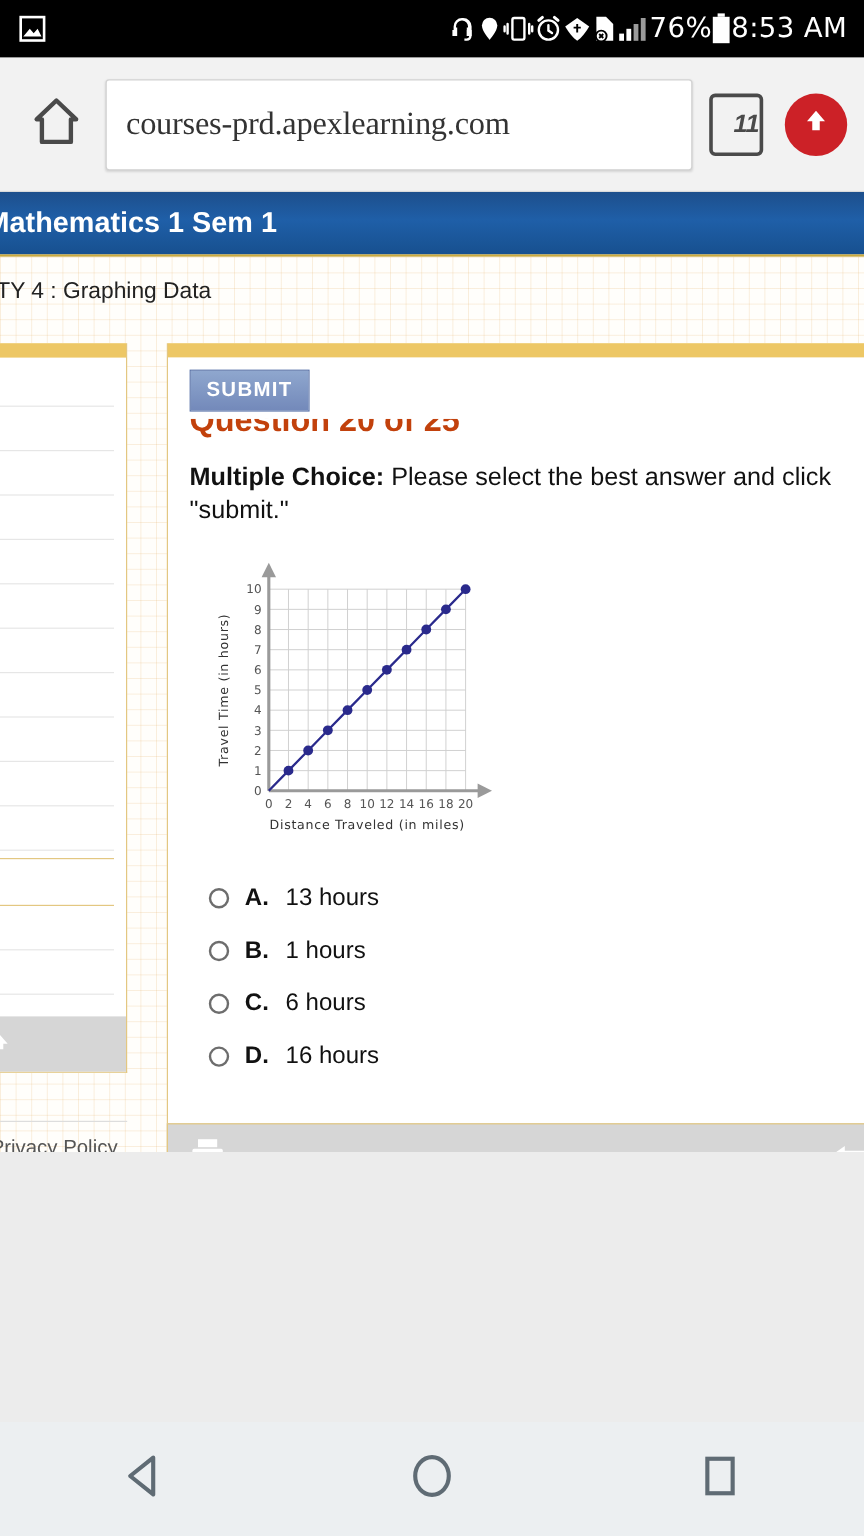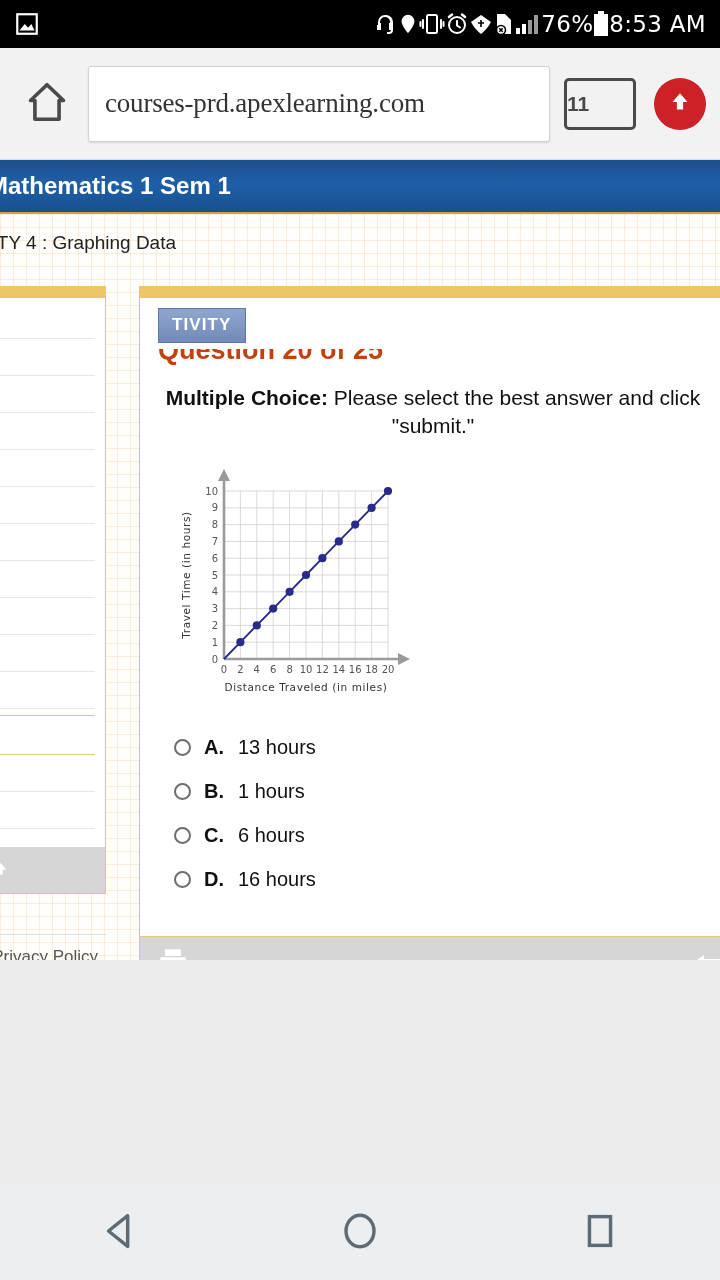--- a/index.html
+++ b/index.html
@@ -43,24 +43,24 @@
     overflow: hidden;
     box-shadow: 0 1px 2px rgba(0,0,0,.12);
   }
   #url-text {
     font-family: Liberation Serif, serif;
     font-size: 27px; color: #333;
     white-space: nowrap; overflow: hidden;
     letter-spacing: -0.2px;
   }
   #tab-count-button {
-    width: 72px; height: 52px; margin-left: 6px;
+    width: 45px; height: 52px; margin-left: 6px;
     border: 3px solid #4a4a4a; border-radius: 5px;
-    display: flex; align-items: center; justify-content: flex-start;
-    color: #4a4a4a; font-size: 21px; font-weight: bold;
+    display: flex; align-items: center; justify-content: flex-end;
+    color: #4a4a4a; font-size: 21px; font-weight: bold; font-style: italic;
   }
   #upload-button {
     width: 52px; height: 52px; margin-left: 18px;
     border-radius: 50%; background: #cc2127;
     display: flex; align-items: center; justify-content: center;
   }
 
   
   #course-header {
     width: 720px; height: 54px;
@@ -134,21 +134,21 @@
     border: 1px solid #5d76ab;
     color: #fff; font-size: 17px; font-weight: bold;
     letter-spacing: 1.1px;
     padding: 6px 13px 7px 13px;
   }
   #question-scroll { position: relative; padding: 0 30px 0 18px; overflow: hidden; height: 624px; }
   #question-title {
     font-size: 27px; font-weight: bold; color: #c2410c;
     margin-top: -14px; white-space: nowrap;
   }
-  .q-text { font-size: 21px; color: #111; line-height: 1.35; margin-top: 18px; text-align: center; }
+  .q-text { font-size: 21px; color: #111; line-height: 1.35; margin-top: 18px; }
   .q-text b { font-weight: bold; }
 
   
   #chart-wrap { margin: 22px 0 0 18px; }
   .answer-list { margin-top: 14px; }
   .answer-row { display: flex; align-items: center; height: 44px; }
   .radio {
     width: 17px; height: 17px; border: 2px solid #6d6d6d;
     border-radius: 50%; background: #fff; margin: 0 13px 0 16px; flex: none;
   }
@@ -303,21 +303,21 @@
     </div>
 
     <div id="footer-links">
       <span>Privacy Policy</span>
     </div>
 
     <div id="content-panel" class="panel">
       <div class="panel-topbar"></div>
 
       <div id="submit-row">
-        <span id="submit-button">TIVITY</span>
+        <span id="submit-button">SUBMIT</span>
       </div>
 
       <div id="question-scroll">
         <div id="question-title">Question 20 of 25</div>
 
         <div class="q-text">
           <b>Multiple Choice:</b><span> Please select the best answer and click "submit."</span>
         </div>
 
 

